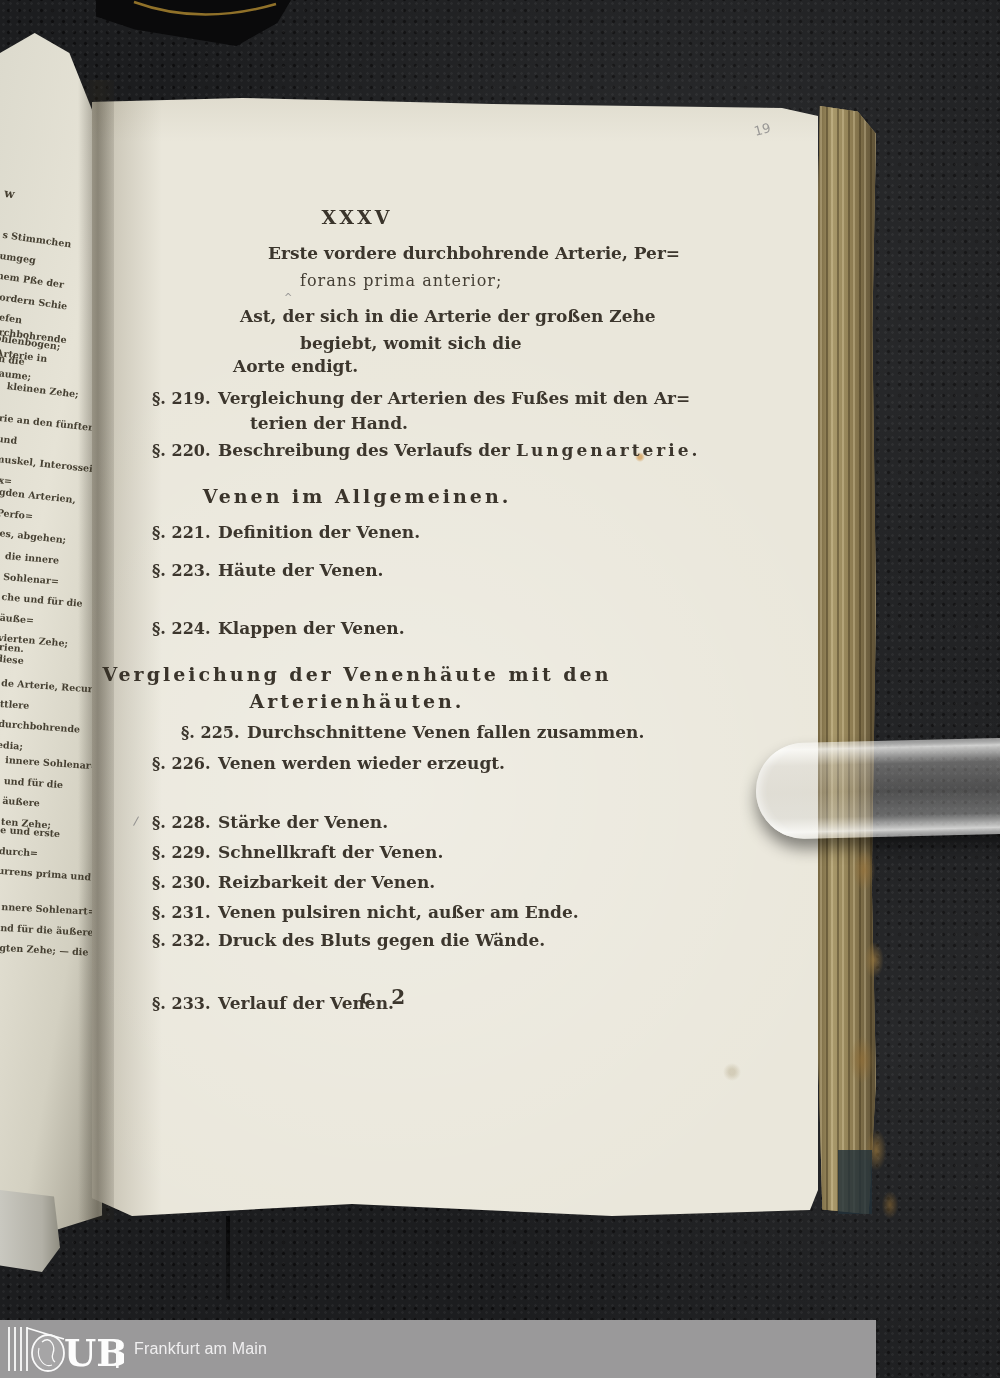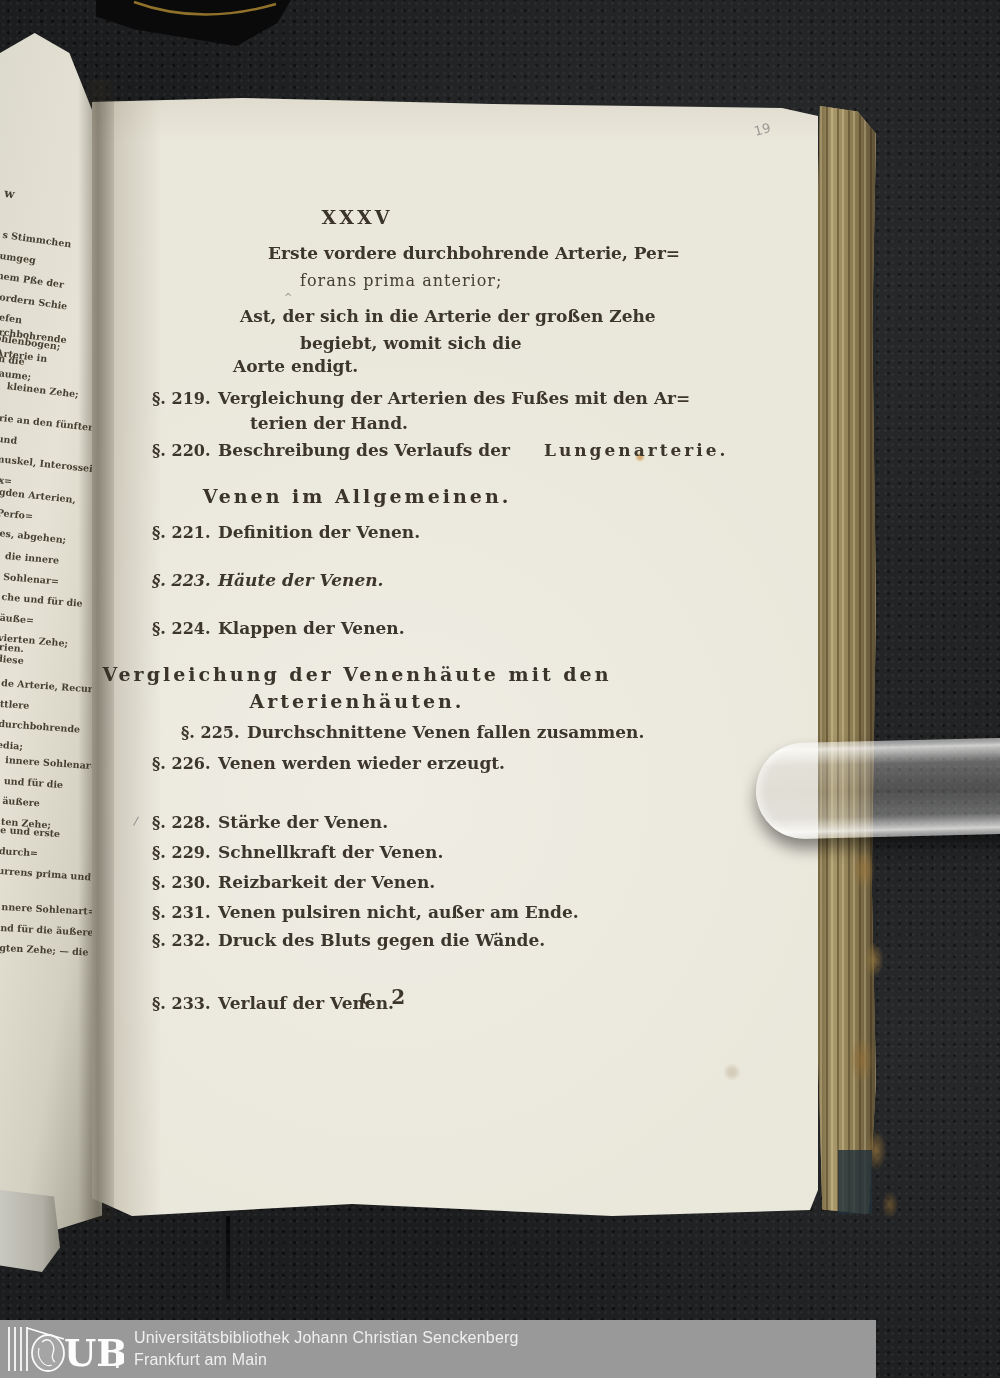--- a/index.html
+++ b/index.html
@@ -45,21 +45,21 @@
     z-index:2;
     color:#3c362d;
   }
   .line{position:absolute;white-space:nowrap;font-weight:bold;font-size:17px;color:#3c362d;}
   .antiqua{font-weight:normal;letter-spacing:1px;font-size:16px;color:#443e34;}
   .romannum{font-weight:bold;letter-spacing:3px;font-size:16px;}
   .heading{position:absolute;left:0;width:530px;text-align:center;font-weight:bold;font-size:19px;letter-spacing:3px;white-space:nowrap;color:#3a342b;}
   .row{position:absolute;left:60px;white-space:nowrap;}
   .lbl{display:inline-block;width:66px;font-weight:bold;font-size:16px;color:#3c362d;}
   .txt{font-weight:bold;font-size:17px;color:#3c362d;}
-  .sp{letter-spacing:3px;margin-left:28px;}
+  .sp{letter-spacing:3px;}
   .pencil{position:absolute;color:rgba(85,85,92,0.55);font-family:"DejaVu Sans",sans-serif;}
   
   #fore-edge{
     left:815px;top:106px;width:61px;height:1108px;z-index:1;
     background-color:#8f7d50;
     background-image:
       repeating-linear-gradient(90deg,rgba(40,30,10,0.35) 0 2px,rgba(0,0,0,0) 2px 5px,rgba(255,240,200,0.25) 5px 7px,rgba(0,0,0,0) 7px 11px),
       linear-gradient(90deg,#6c5c38 0%,#a8986a 30%,#8d7c52 62%,#5e5136 100%),
       linear-gradient(180deg,rgba(255,255,255,0.15),rgba(0,0,0,0.15) 50%,rgba(255,255,255,0.08));
     clip-path:polygon(8% 0,70% 0.5%,100% 2.5%,94% 20%,100% 45%,93% 70%,100% 88%,88% 100%,12% 99.6%,0 75%,5% 45%,2% 18%);
@@ -179,21 +179,21 @@
 
   <div class="row" style="top:348px;">
     <span class="lbl">§. 220.</span><span class="txt">Beschreibung des Verlaufs der </span><span class="txt sp">Lungenarterie.</span>
   </div>
 
   <div class="heading" style="top:393px;">Venen im Allgemeinen.</div>
 
   <div class="row" style="top:430px;">
     <span class="lbl">§. 221.</span><span class="txt">Definition der Venen.</span>
   </div>
-  <div class="row" style="top:478px;font-style:italic;">
+  <div class="row" style="top:468px;">
     <span class="lbl">§. 223.</span><span class="txt">Häute der Venen.</span>
   </div>
   <div class="row" style="top:526px;">
     <span class="lbl">§. 224.</span><span class="txt">Klappen der Venen.</span>
   </div>
 
   <div class="heading" style="top:571px;">Vergleichung der Venenhäute mit den</div>
   <div class="heading" style="top:598px;">Arterienhäuten.</div>
 
   <div class="row" style="top:630px;margin-left:29px;">
@@ -238,16 +238,15 @@
       <line x1="21" y1="3" x2="21" y2="47"></line>
       <path d="M21,4 Q40,10 58,15"></path>
       <ellipse cx="42" cy="29" rx="16" ry="18" fill="rgba(255,255,255,0.12)"></ellipse>
       <path d="M36,18 q6,-5 10,1 q3,5 1,10 q-2,6 2,9" stroke-width="1.3"></path>
       <path d="M33,24 q-2,8 3,14 q4,5 10,3" stroke-width="1.1"></path>
     </g>
     <text x="58" y="42" font-family="DejaVu Serif, serif" font-weight="bold" font-size="37" fill="#fdfdfd">UB</text>
     <rect x="110" y="16" width="2.6" height="28" fill="#fafafa"></rect>
   </svg>
   <div id="banner-text">
-    <div>Universitätsbibliothek Johann Christian Senckenberg</div>
     <div>Frankfurt am Main</div>
   </div>
 </div>
 
 </body></html>

